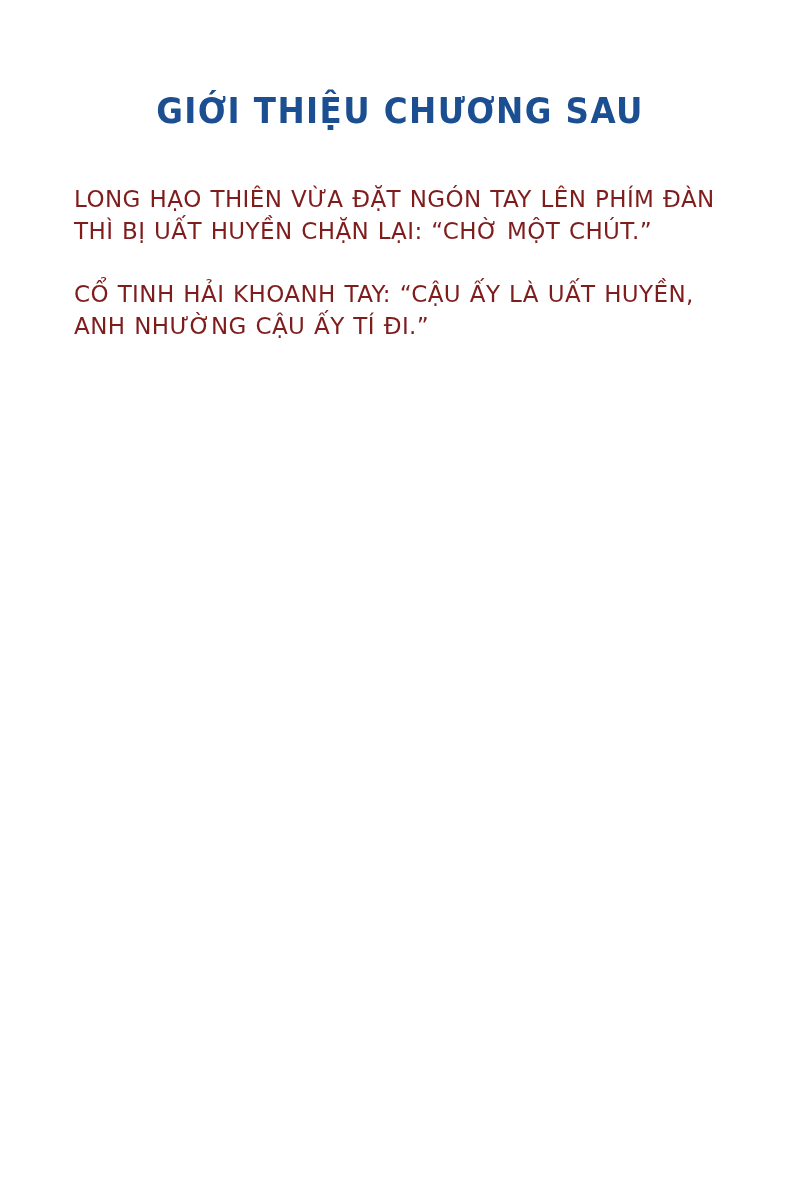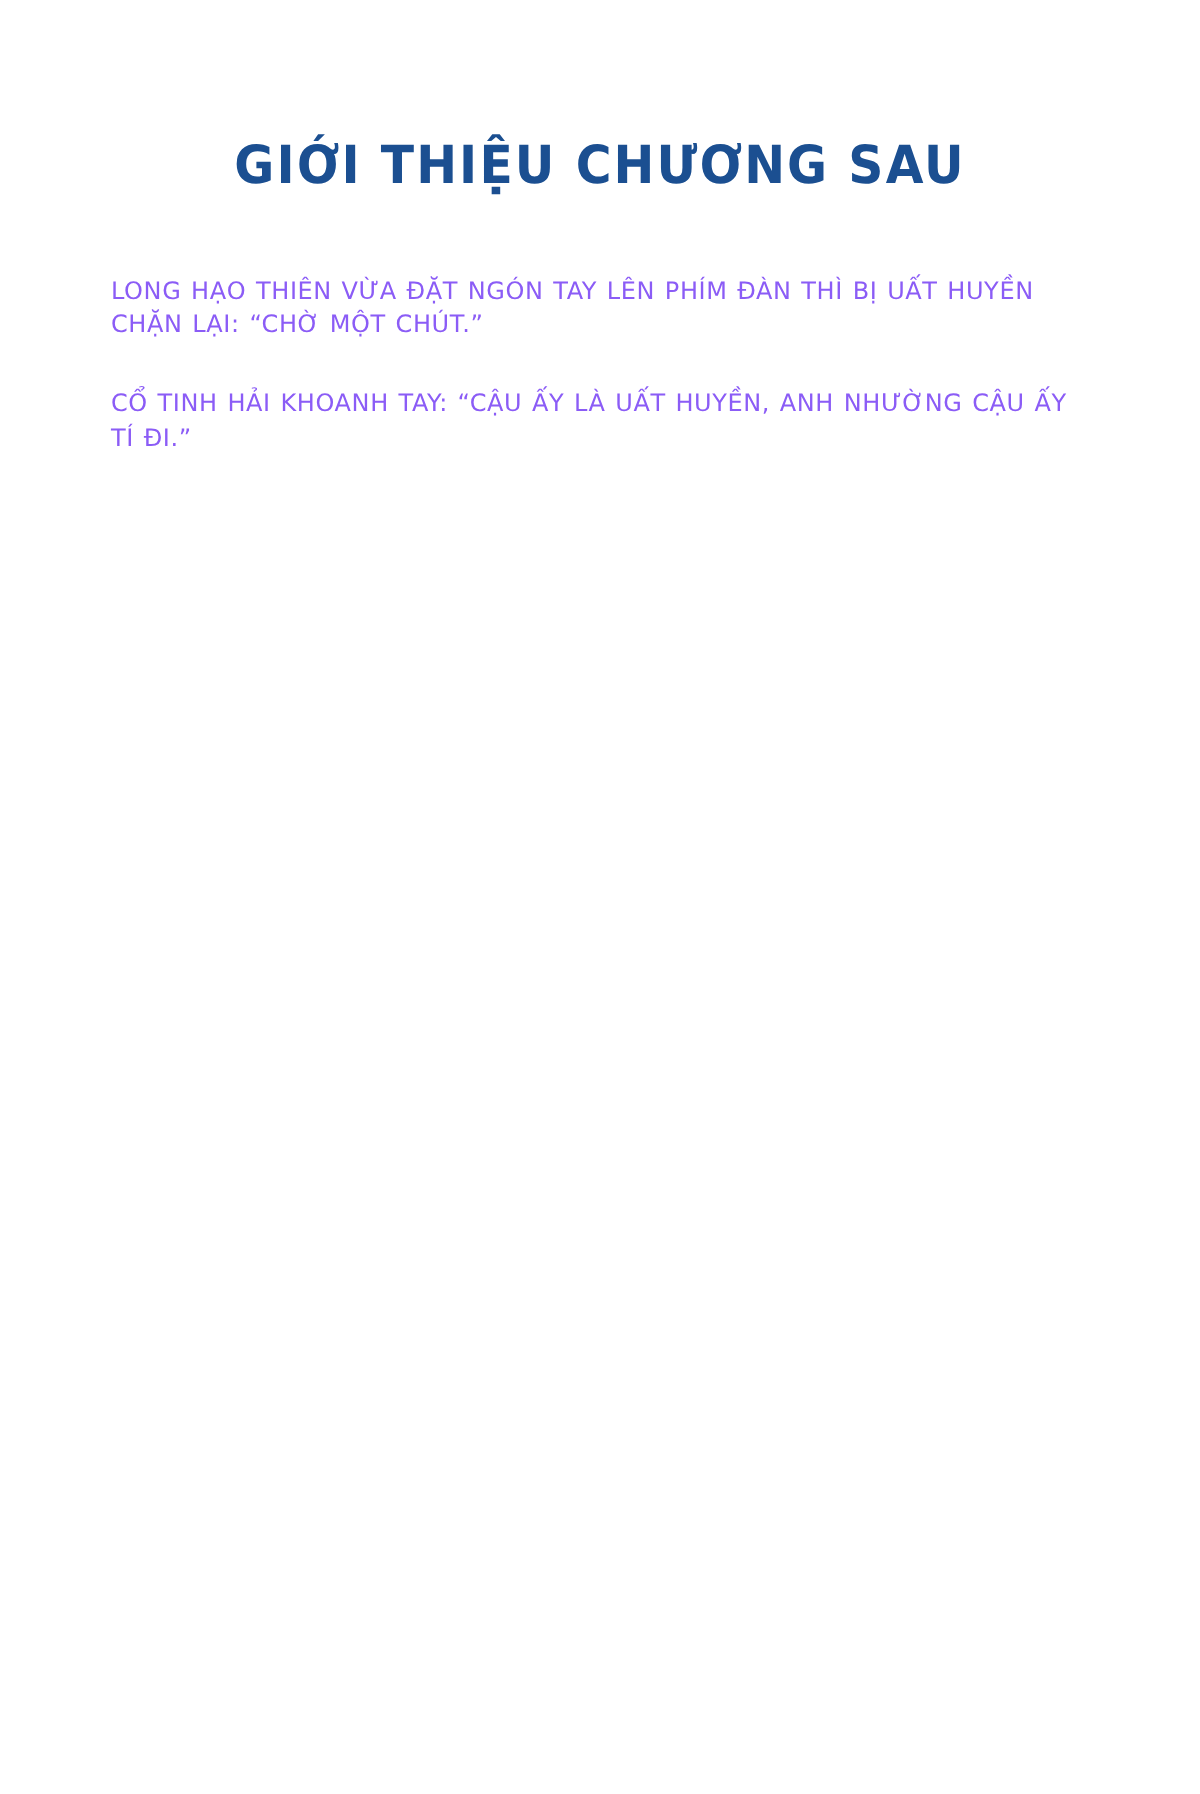--- a/index.html
+++ b/index.html
@@ -34,26 +34,26 @@
     line-height: 1.1;
     transform: scaleX(0.93);
   }
   .body-text {
     margin: 0;
     padding: 52px 72px 0 74px;
     color: #25589b;
   }
   .para {
     font-family: "DejaVu Sans", "Liberation Sans", sans-serif;
-    font-size: 16px;
+    font-size: 23px;
     line-height: 1.42;
     letter-spacing: 0.4px;
     text-transform: uppercase;
     margin: 0 0 30px 0;
-    color: #8b5cf6;
+    color: #7f1d1d;
     font-weight: 400;
     word-spacing: 1px;
   }
   .para:last-child {
     margin-bottom: 16px;
   }
 </style>
 </head>
 <body>
 

